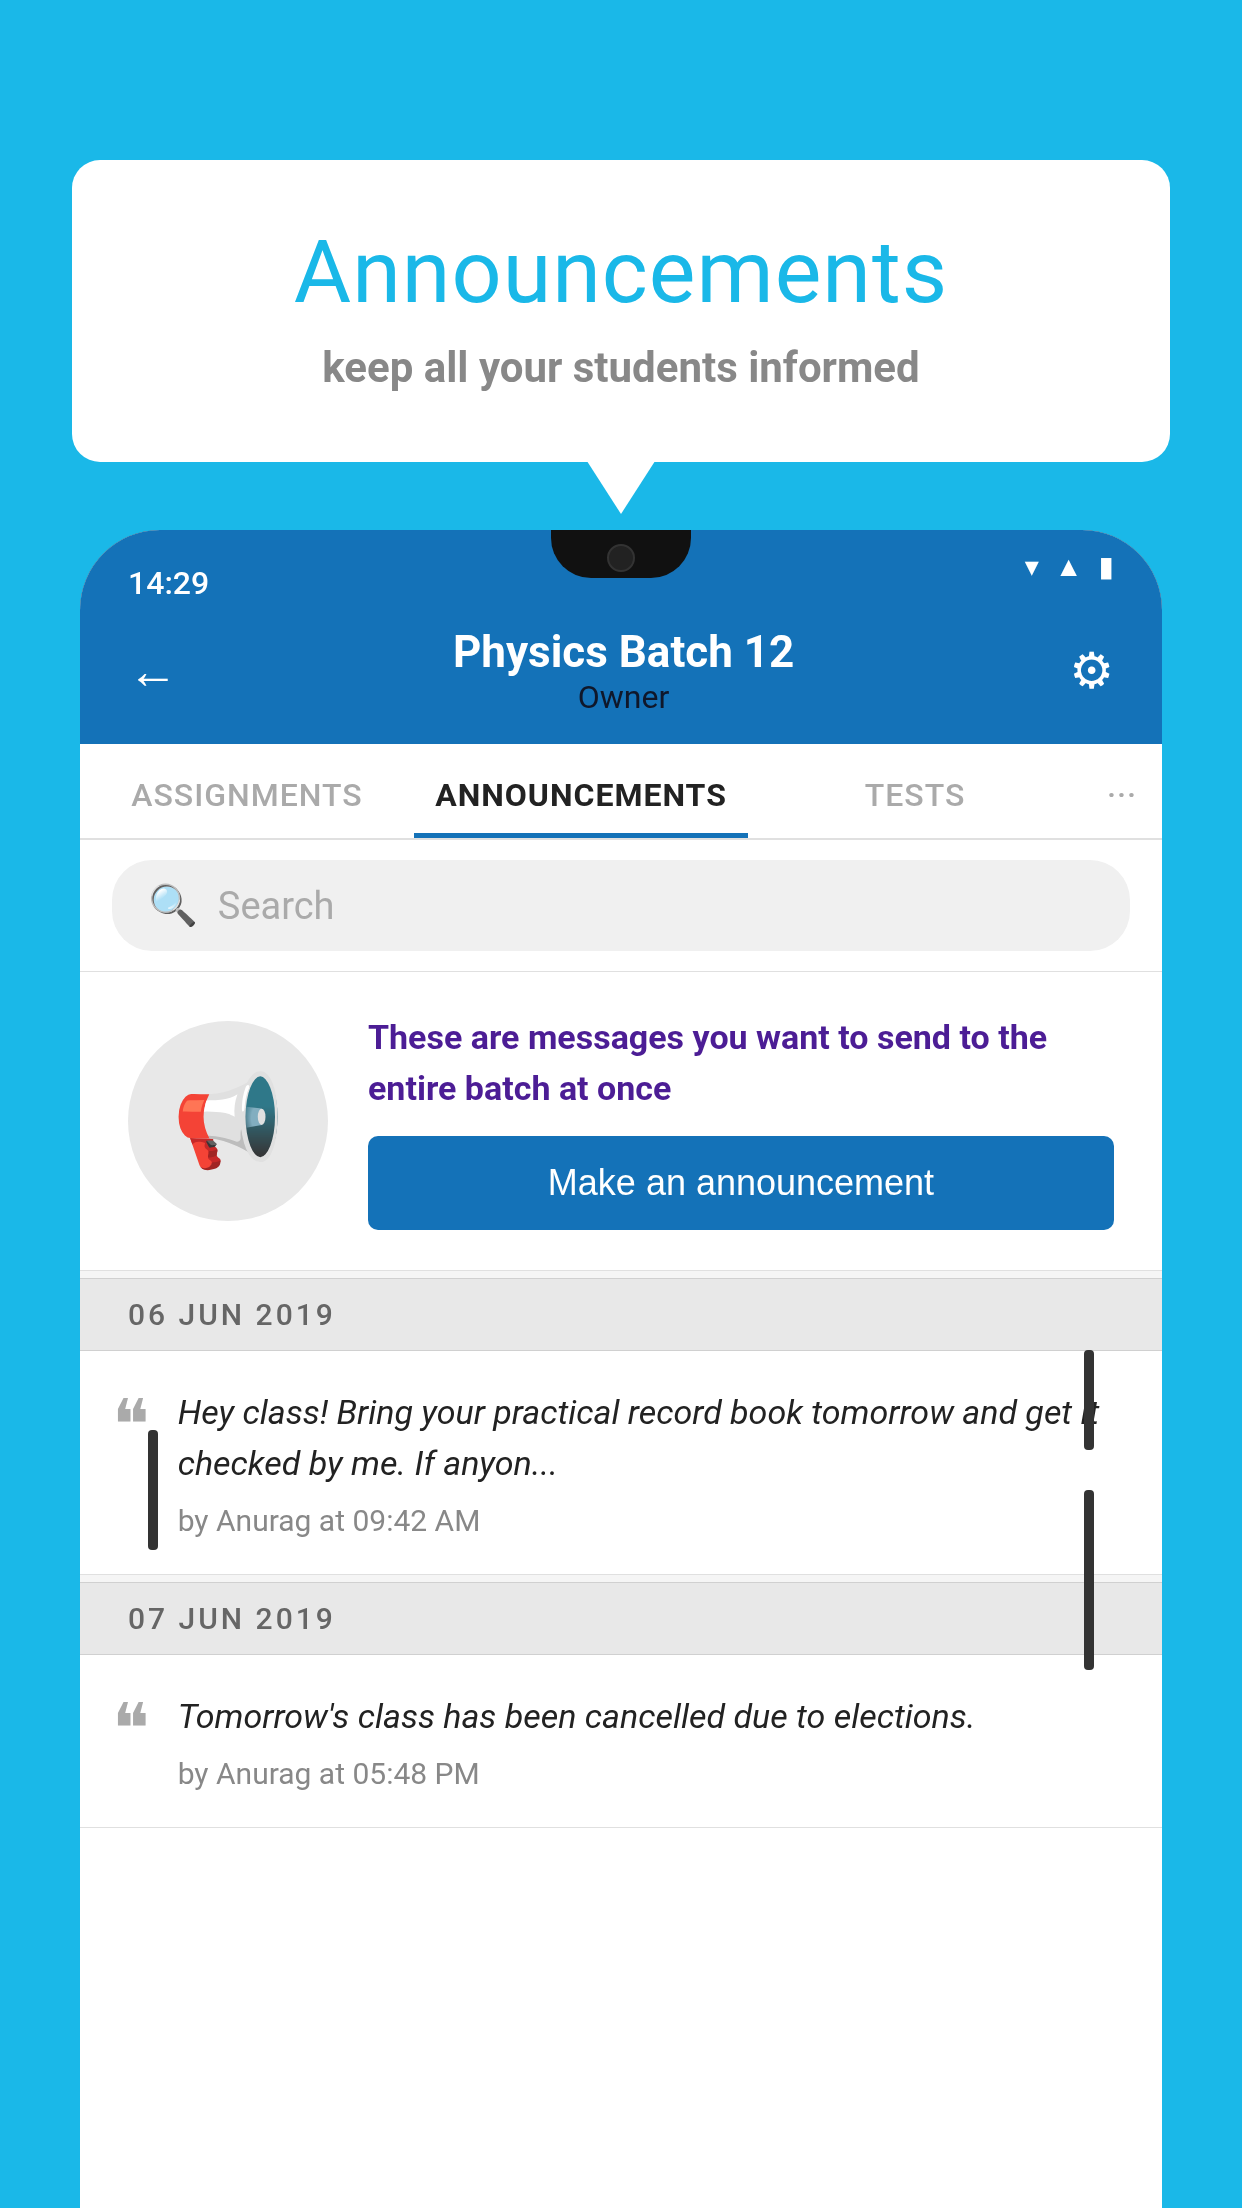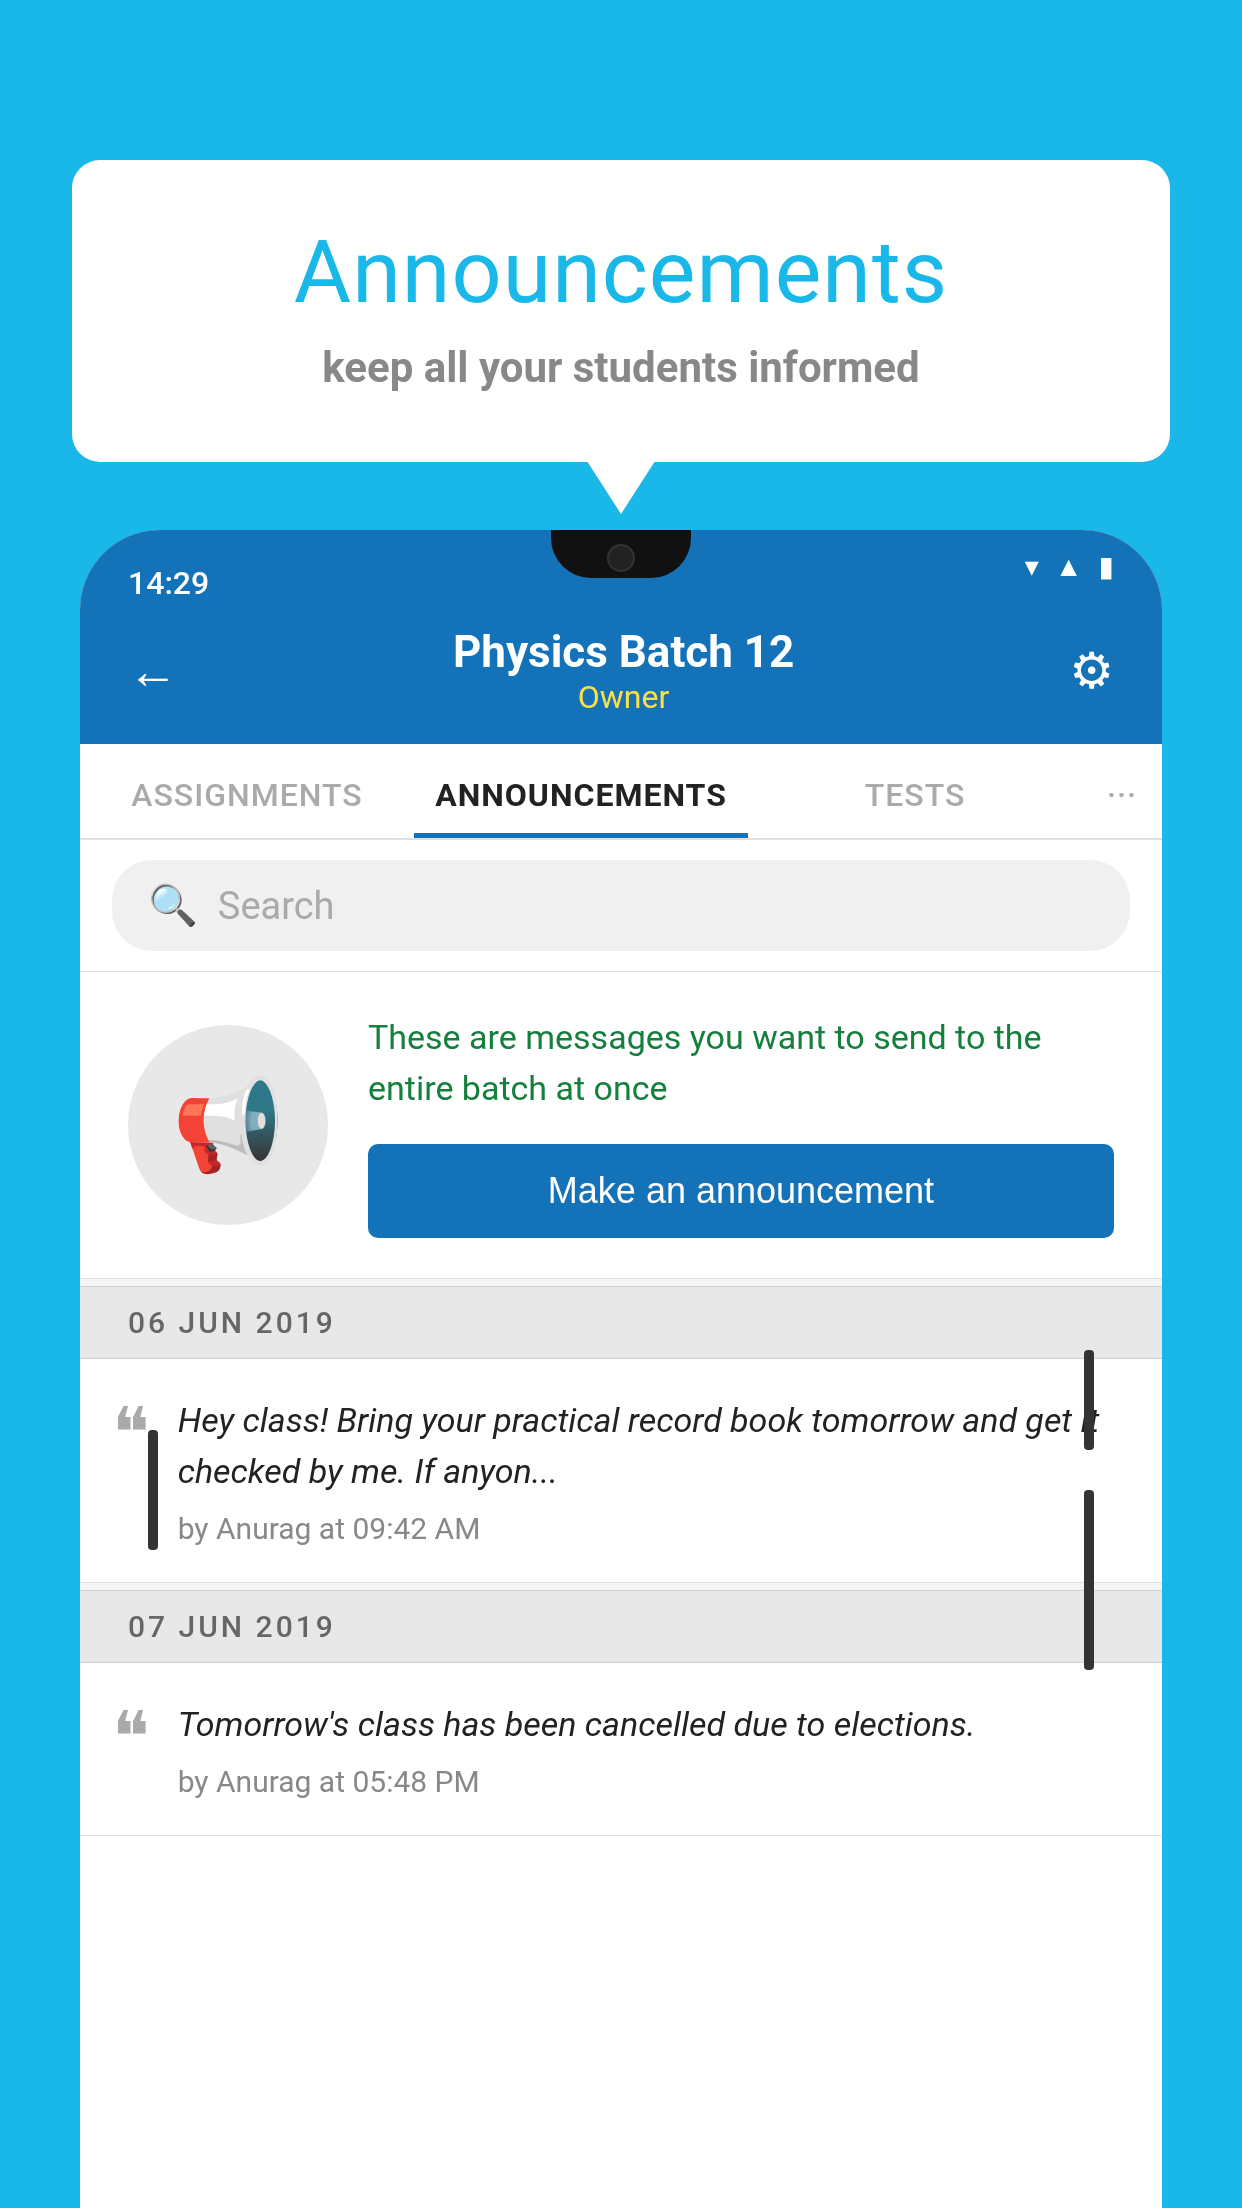--- a/index.html
+++ b/index.html
@@ -131,21 +131,21 @@
     }
     .header-title-block {
       text-align: center;
     }
     .header-title {
       color: #fff;
       font-size: 44px;
       font-weight: 700;
     }
     .header-subtitle {
-      color: #fde047;
+      color: #0f172a;
       font-size: 32px;
       font-weight: 400;
     }
     .gear-btn {
       color: #fff;
       font-size: 50px;
       cursor: pointer;
     }
 
     
@@ -231,24 +231,25 @@
       justify-content: center;
     }
     .megaphone-icon {
       font-size: 90px;
       color: #5a6a7a;
     }
     .promo-content {
       flex: 1;
     }
     .promo-text {
-      color: #15803d;
+      color: #4c1d95;
       font-size: 34px;
       line-height: 1.5;
-      margin-bottom: 30px;
+      margin-bottom: 22px;
+      font-weight: bold;
     }
     .make-announcement-btn {
       background: #1472b8;
       color: #fff;
       border: none;
       border-radius: 10px;
       padding: 26px 40px;
       font-size: 36px;
       font-weight: 500;
       cursor: pointer;

